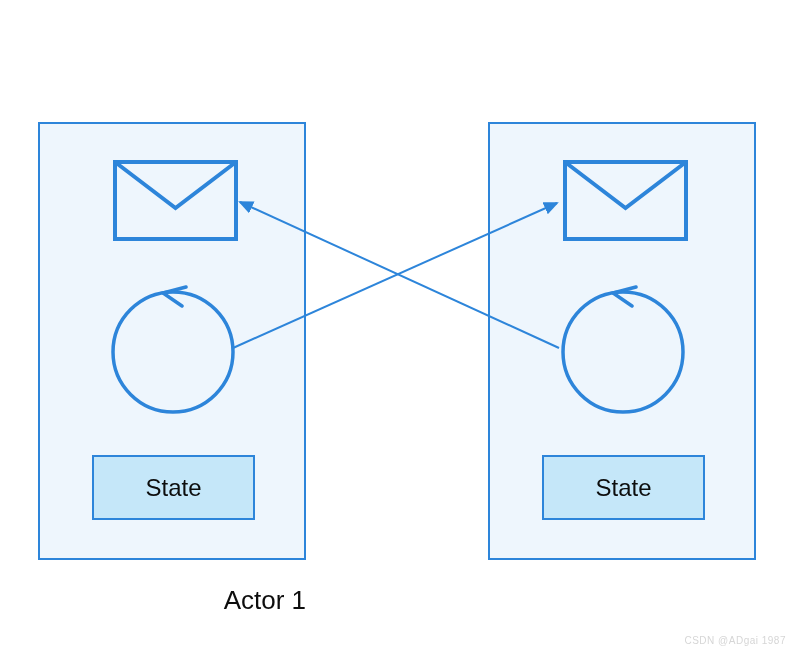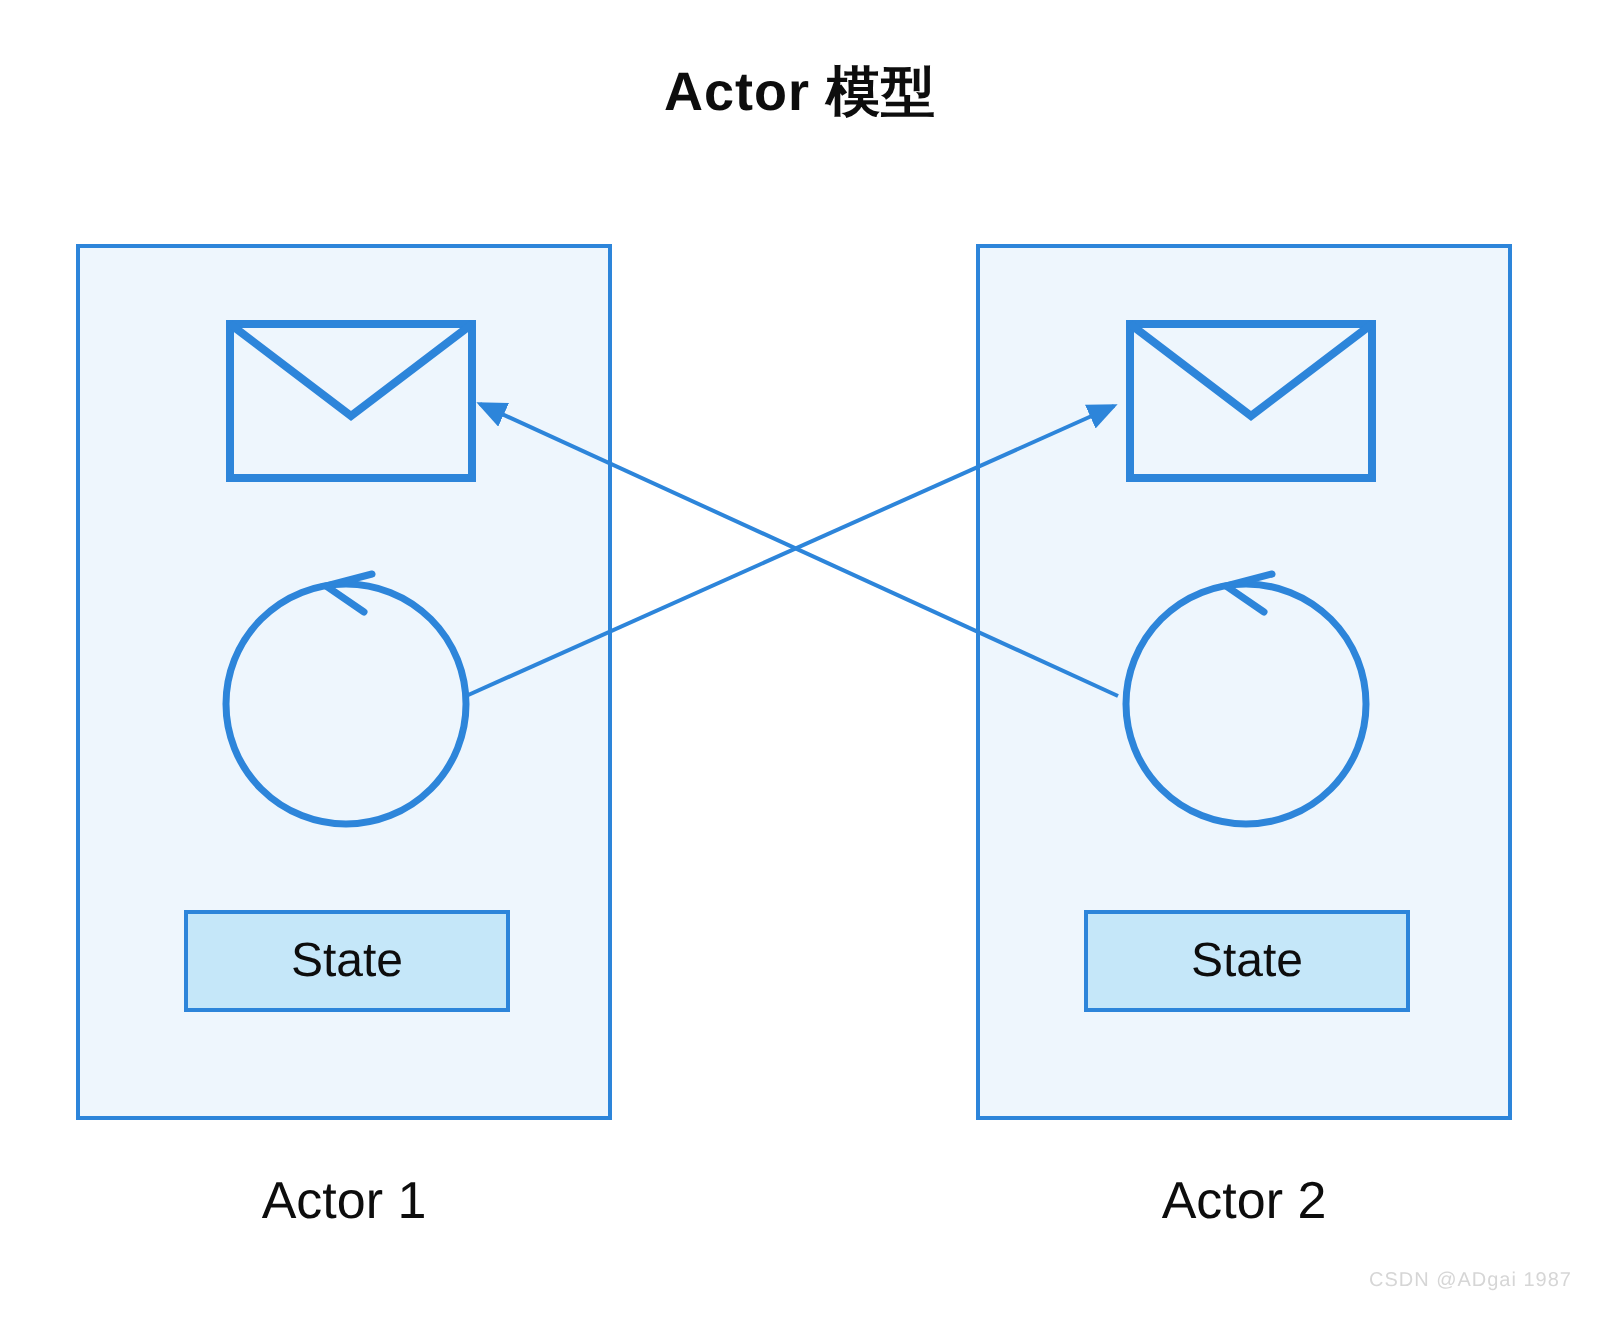--- a/index.html
+++ b/index.html
@@ -55,34 +55,34 @@
     left: 66px;
     top: 161px;
     width: 134px;
     height: 134px;
   }
   .state-box {
     position: absolute;
     left: 52px;
     top: 331px;
     width: 163px;
-    height: 51px;
+    height: 65px;
     background: var(--state-fill);
     border: 2px solid var(--line);
     display: flex;
     align-items: center;
     justify-content: center;
     font-size: 24px;
     color: var(--text);
   }
   .actor-label {
     position: absolute;
     top: 585px;
     width: 268px;
-    text-align: center;
+    text-align: right;
     font-size: 26px;
     color: var(--text);
   }
   .actor-label.left  { left: 38px; }
   .actor-label.right { left: 488px; }
   .overlay {
     position: absolute;
     top: 0;
     left: 0;
     pointer-events: none;
@@ -95,21 +95,20 @@
     color: var(--watermark);
     letter-spacing: 0.5px;
   }
   svg { display: block; }
 </style>
 </head>
 <body>
 
 <div class="canvas">
 
-  <div class="title">Actor 模型</div>
 
   <div class="actor-box left">
     <svg class="mailbox" width="125" height="81" viewBox="0 0 125 81">
       <rect x="2" y="2" width="121" height="77" fill="none" style="stroke: var(--line, #2d85da);" stroke-width="4"></rect>
       <polyline points="2,2 62.5,48 123,2" fill="none" style="stroke: var(--line, #2d85da);" stroke-width="4"></polyline>
     </svg>
     <svg class="loop" width="134" height="134" viewBox="0 0 134 134">
       <circle cx="67" cy="67" r="60" fill="none" style="stroke: var(--line, #2d85da);" stroke-width="3.5"></circle>
       <path d="M 80 2 L 57 8 L 76 21" fill="none" style="stroke: var(--line, #2d85da);" stroke-width="3.5" stroke-linecap="round"></path>
     </svg>
@@ -136,17 +135,16 @@
     <defs>
       <marker id="arrowhead" markerUnits="userSpaceOnUse" markerWidth="15" markerHeight="13" refX="13" refY="6.5" orient="auto">
         <path d="M0,0 L15,6.5 L0,13 Z" style="fill: var(--line, #2d85da);"></path>
       </marker>
     </defs>
     <line x1="233" y1="348" x2="557" y2="203" style="stroke: var(--line, #2d85da);" stroke-width="2" marker-end="url(#arrowhead)"></line>
     <line x1="559" y1="348" x2="240" y2="202" style="stroke: var(--line, #2d85da);" stroke-width="2" marker-end="url(#arrowhead)"></line>
   </svg>
 
   <div class="actor-label left">Actor 1</div>
-  <div class="actor-label right">Actor 2</div>
 
   <div class="watermark">CSDN @ADgai 1987</div>
 
 </div>
 
 </body></html>

